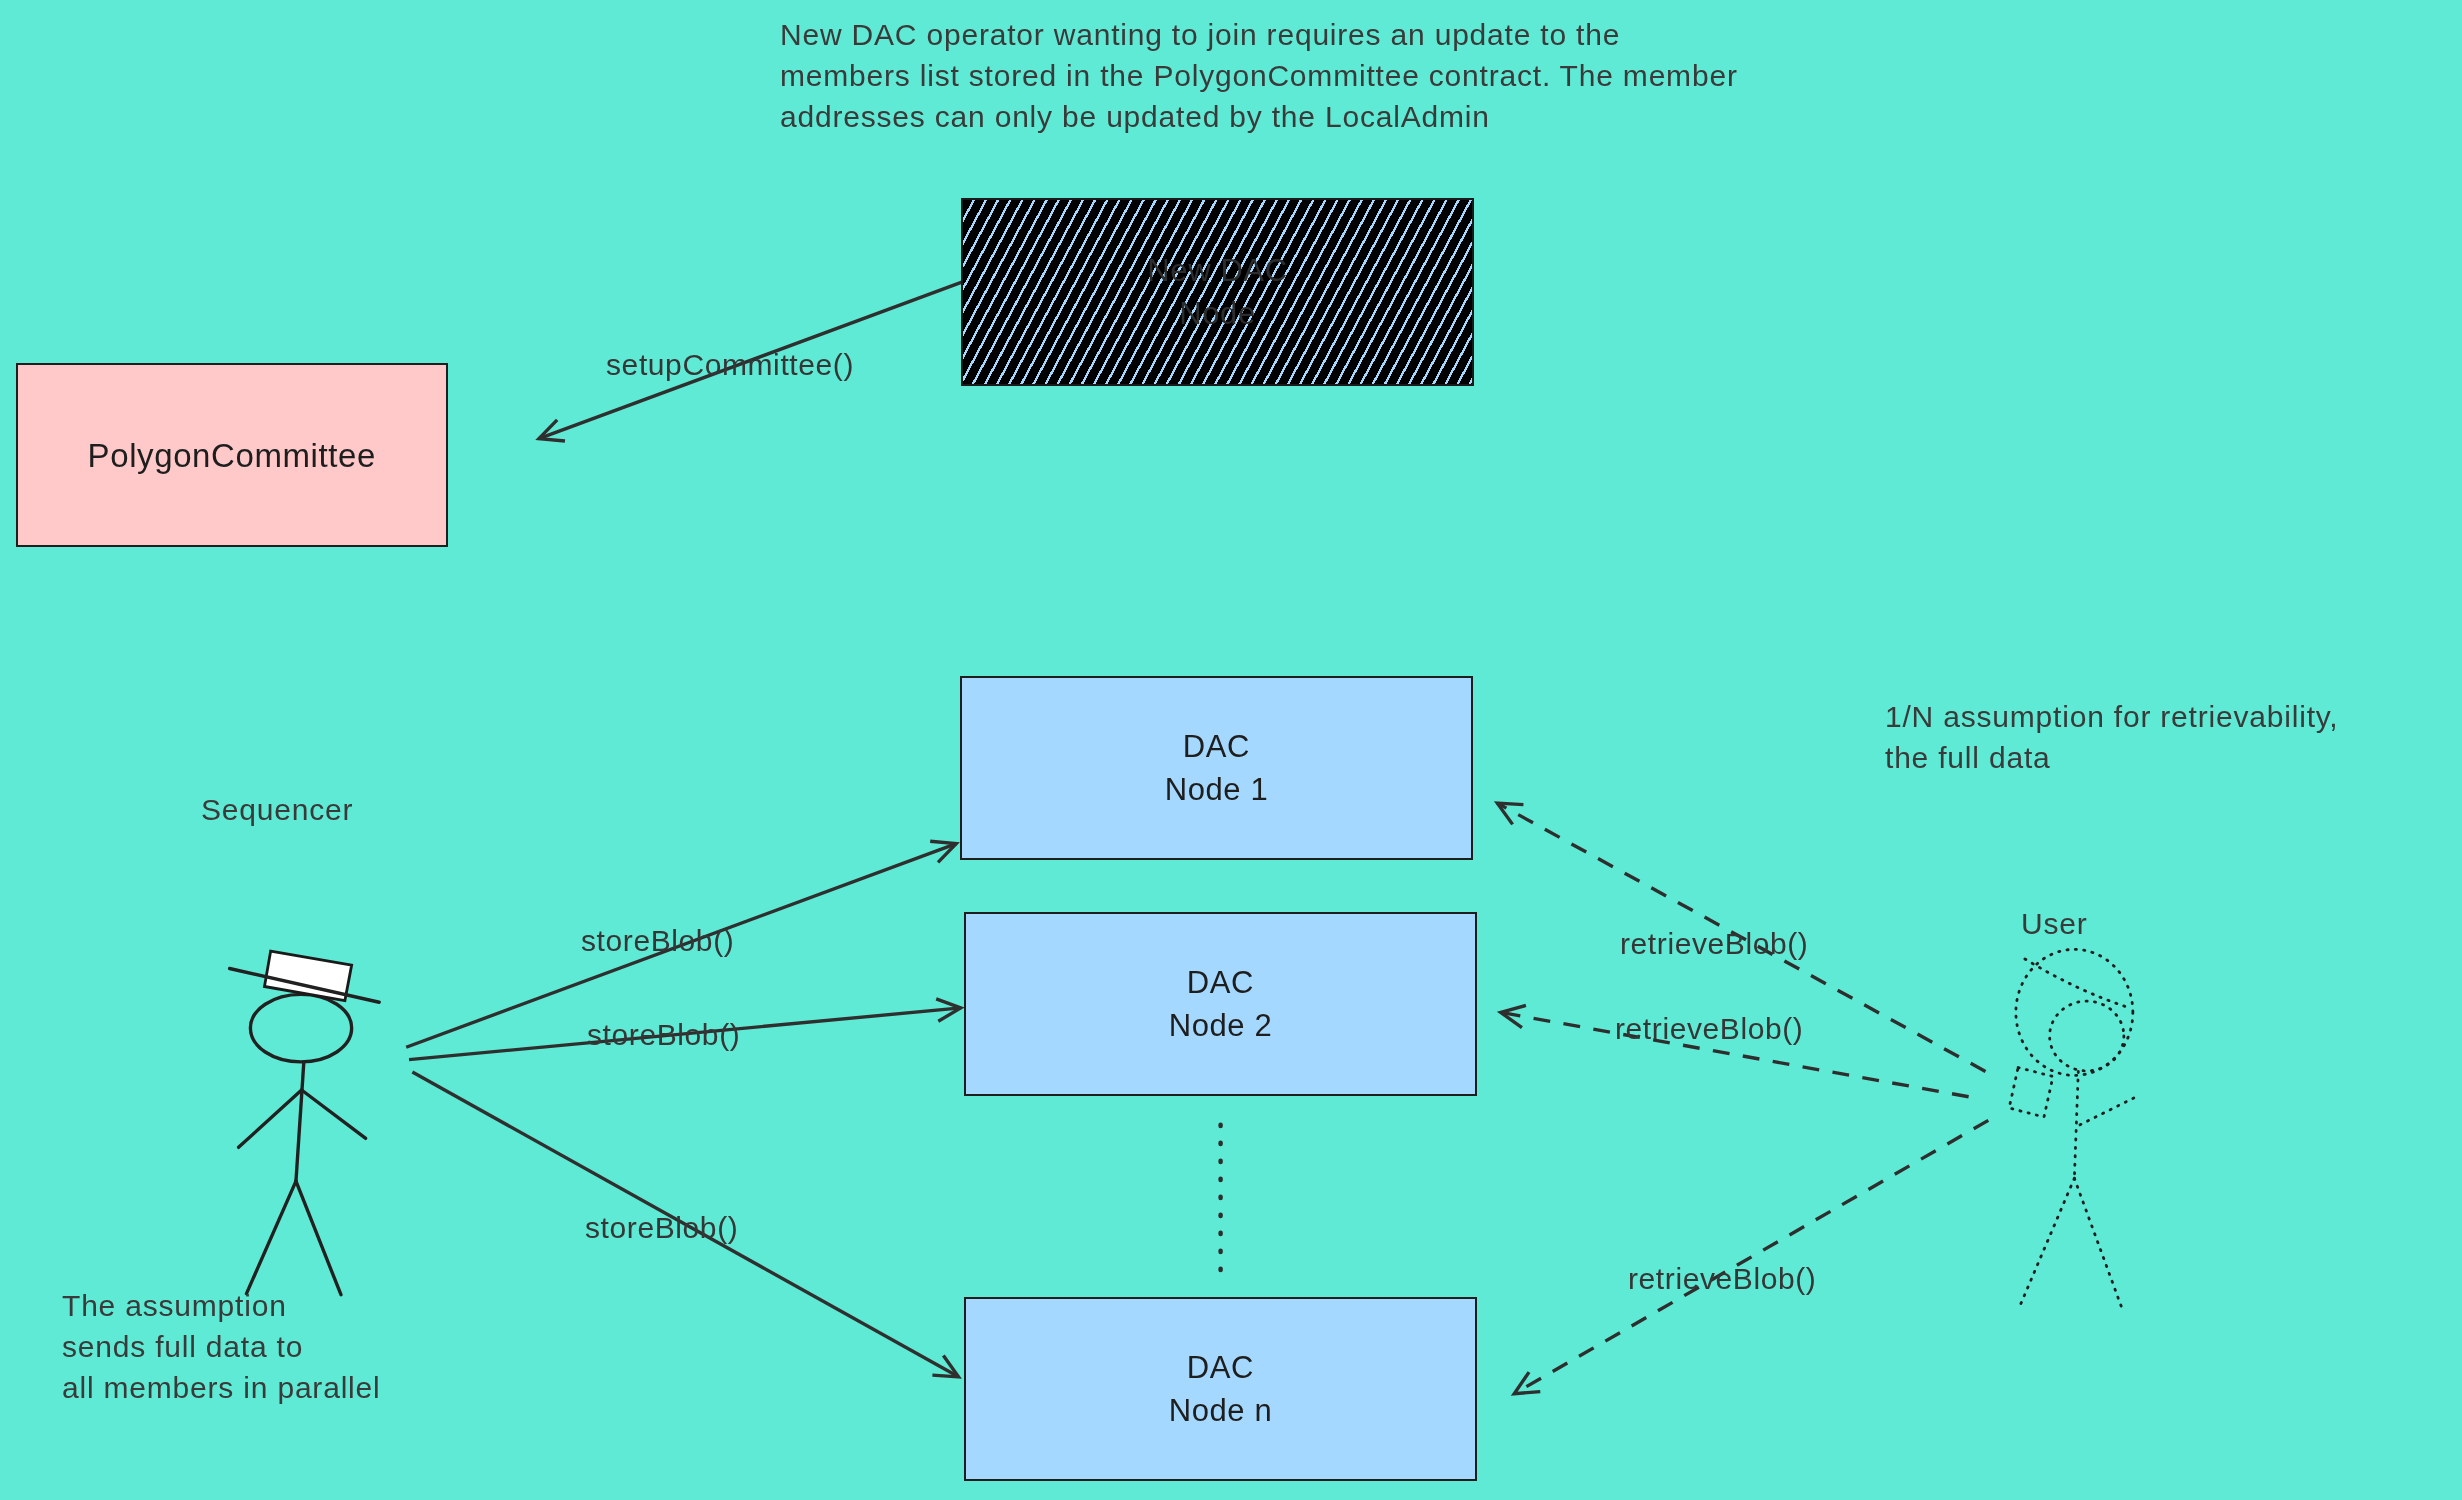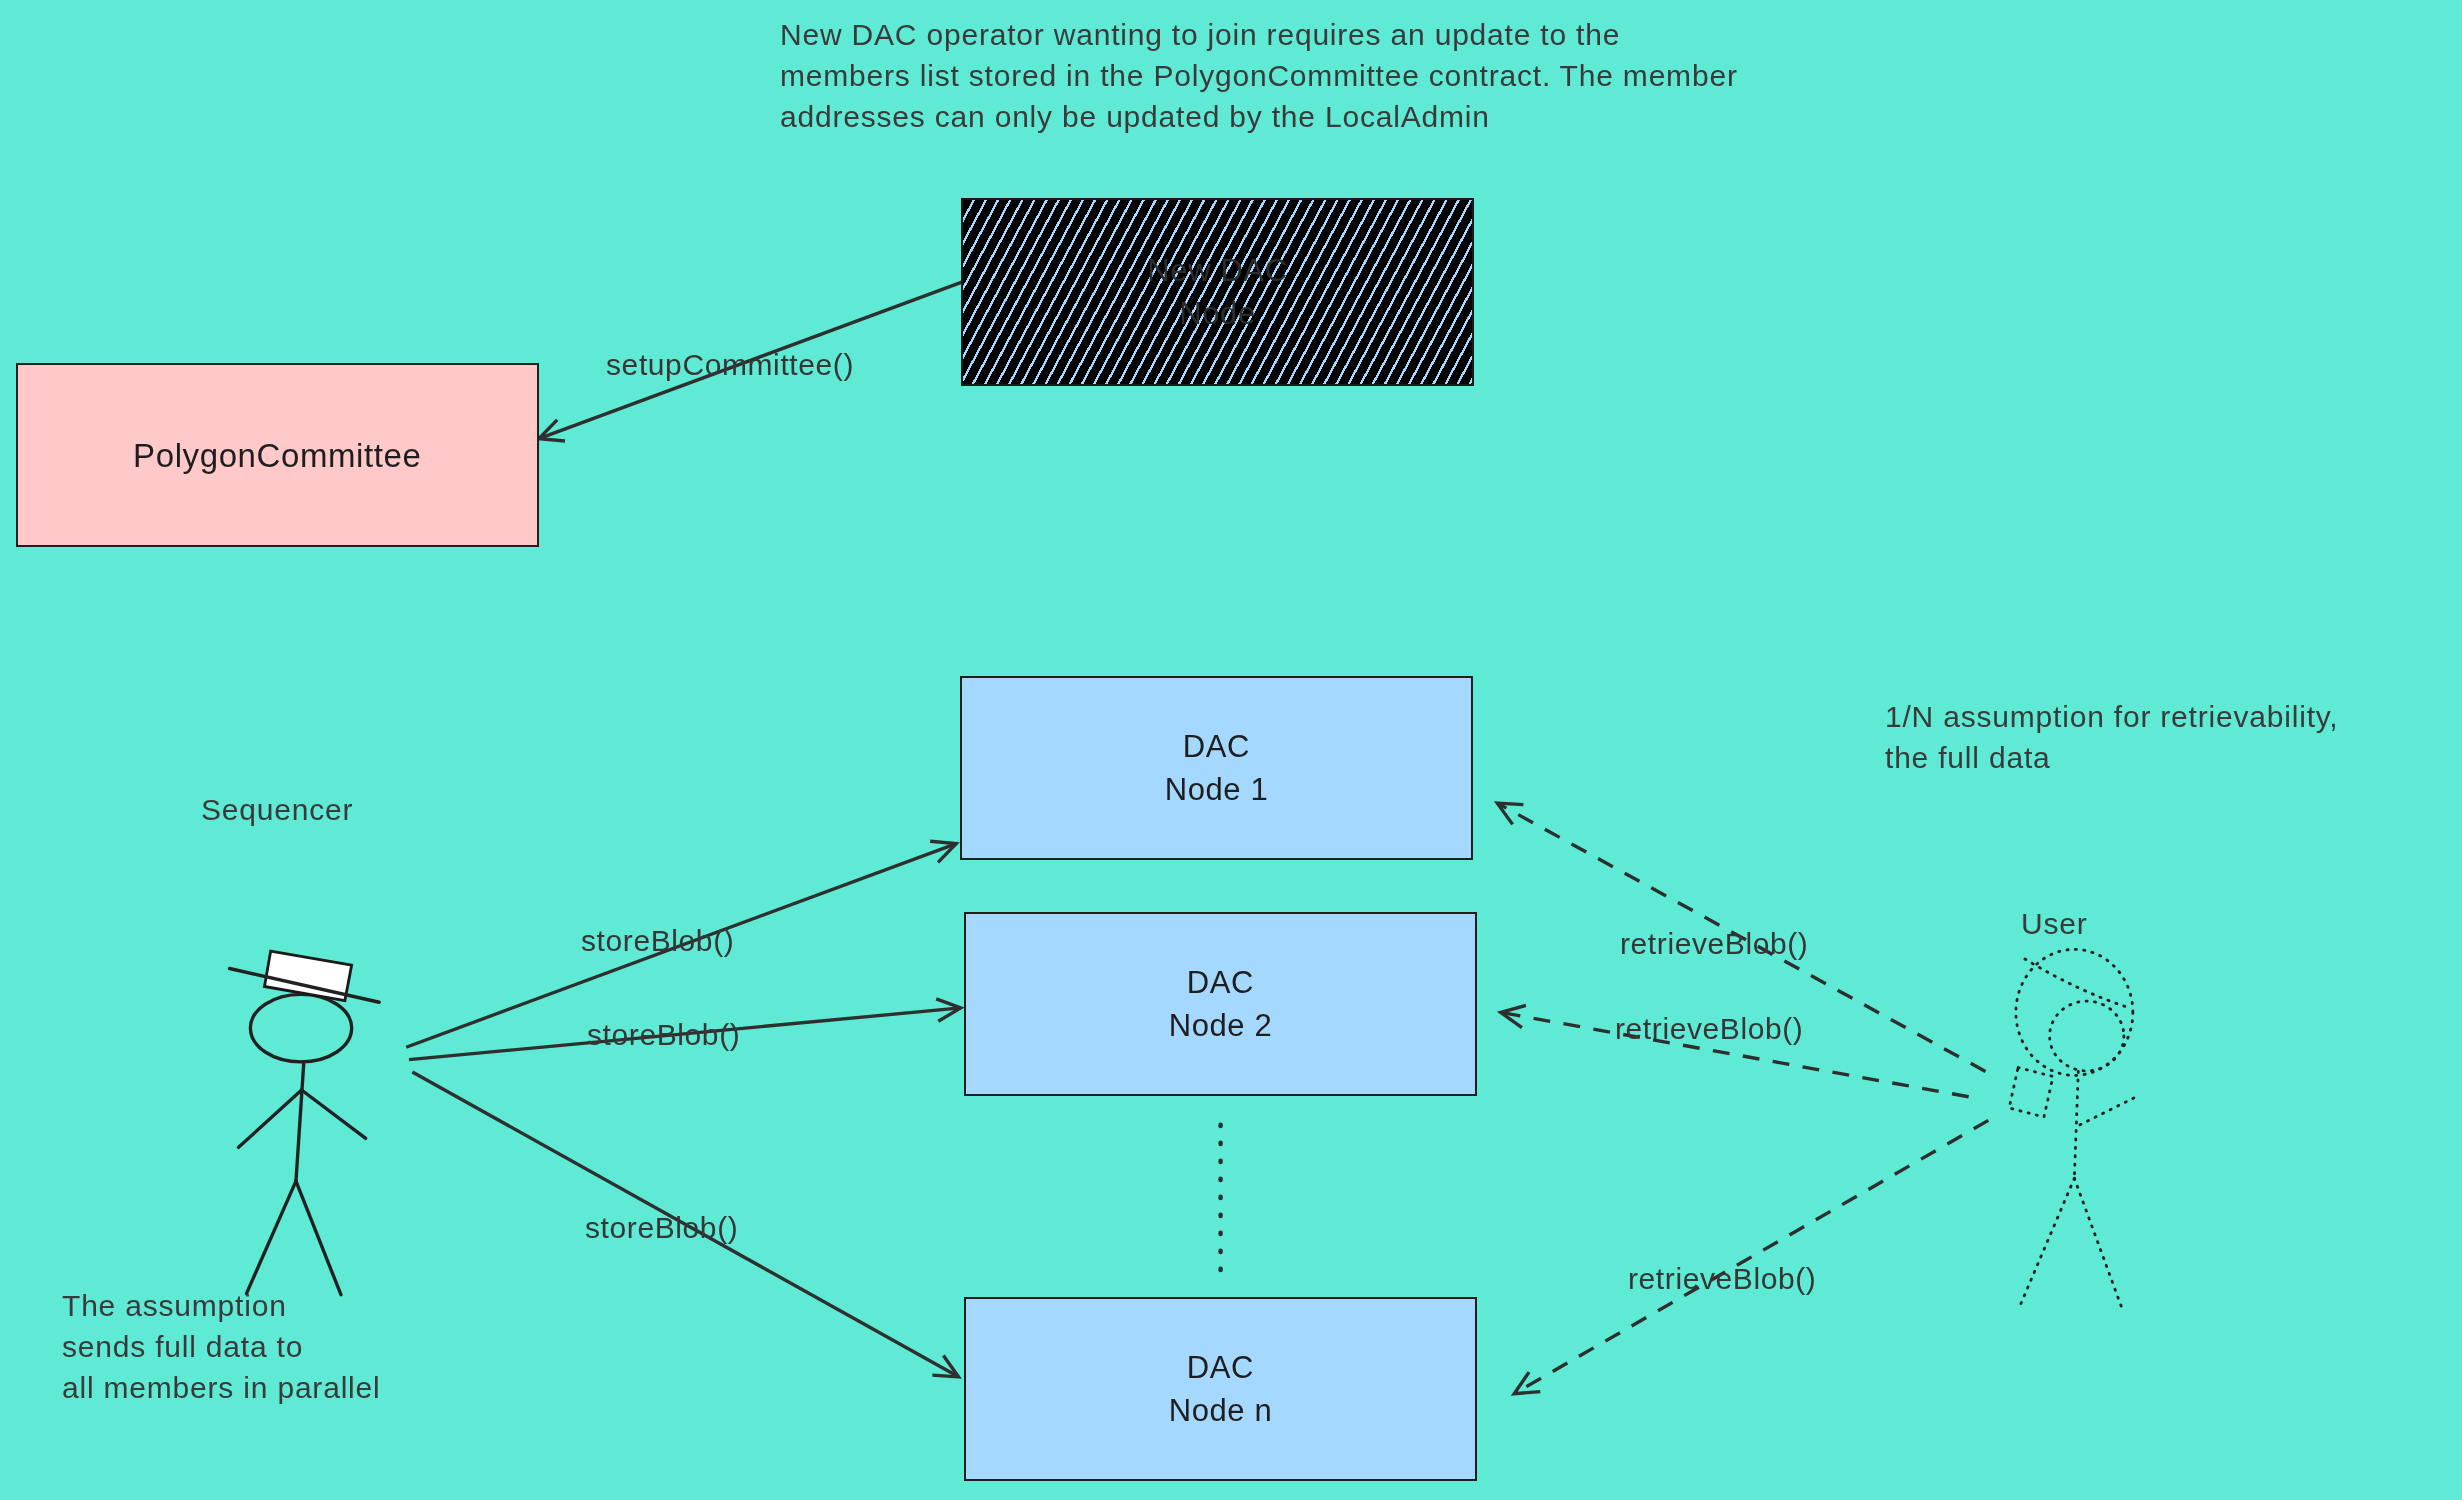--- a/index.html
+++ b/index.html
@@ -127,21 +127,21 @@
     <div>The assumption</div>
     <div>sends full data to</div>
     <div>all members in parallel</div>
   </div>
 
   <div class="box hatched" style="left:961px;top:198px;width:513px;height:188px">
     <div>New DAC</div>
     <div>Node</div>
   </div>
 
-  <div class="box pink" style="left:15.8px;top:363px;width:523px;height:184px">
+  <div class="box pink" style="left:15.8px;top:363px;width:432px;height:184px">
     <div>PolygonCommittee</div>
   </div>
 
   <div class="box blue" style="left:960px;top:676px;width:513px;height:184px">
     <div>DAC</div>
     <div>Node 1</div>
   </div>
 
   <div class="box blue" style="left:964px;top:912px;width:513px;height:184px">
     <div>DAC</div>

